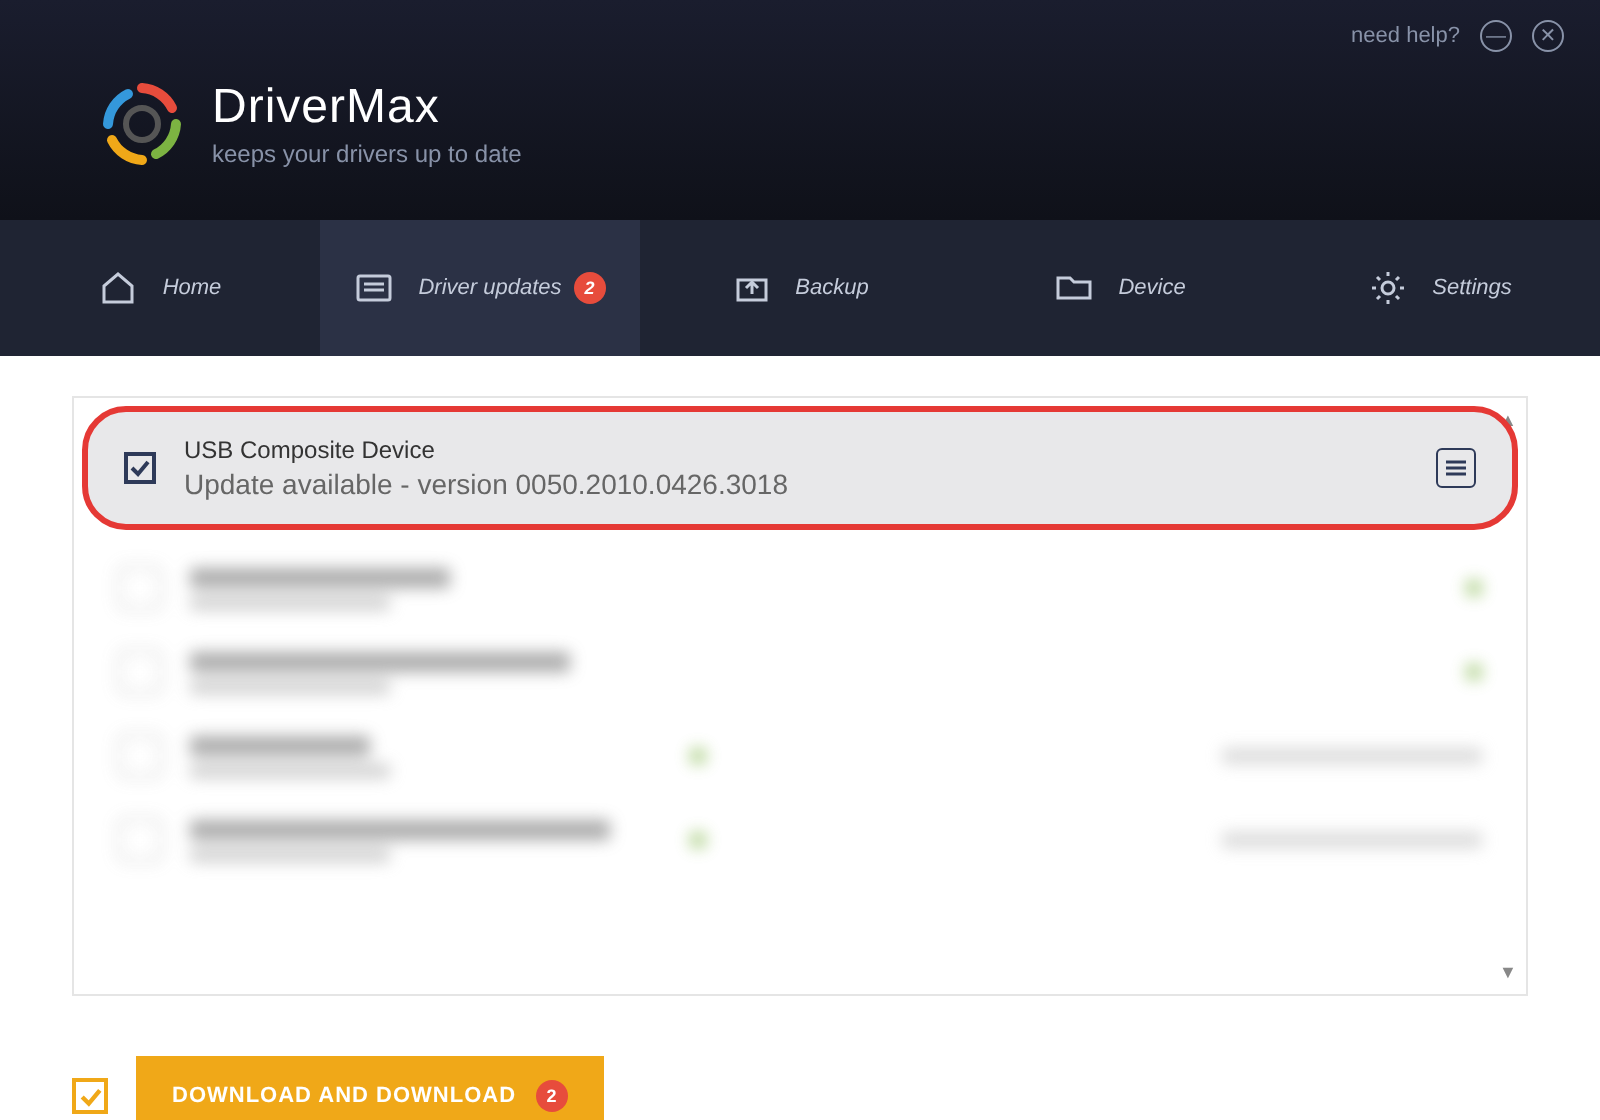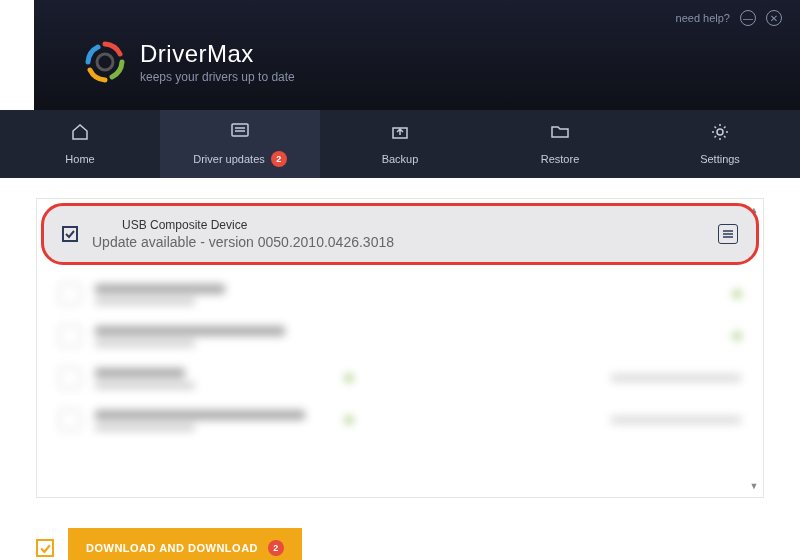--- a/index.html
+++ b/index.html
@@ -1,40 +1,40 @@
 <!DOCTYPE html>
 <html><head>
 <meta charset="utf-8">
 <style>
 * { margin: 0; padding: 0; box-sizing: border-box; font-family: -apple-system, "Segoe UI", Arial, sans-serif; }
 body { width: 800px; height: 560px; background: #fff; overflow: hidden; }
-.topbar { background: linear-gradient(180deg, #1a1d2e 0%, #0f1119 100%); height: 110px; position: relative; margin-left: 34px; }
+.topbar { background: linear-gradient(180deg, #1a1d2e 0%, #0f1119 100%); height: 110px; position: relative; }
 .help { position: absolute; top: 10px; right: 18px; color: #8892a8; font-size: 11px; display: flex; align-items: center; gap: 10px; }
 .help a { color: #8892a8; text-decoration: none; }
 .circ-btn { width: 16px; height: 16px; border: 1px solid #8892a8; border-radius: 50%; display: inline-flex; align-items: center; justify-content: center; color: #8892a8; font-size: 10px; cursor: pointer; }
 .brand { position: absolute; left: 50px; top: 40px; display: flex; align-items: center; gap: 14px; }
 .logo { width: 42px; height: 42px; position: relative; }
 .logo svg { width: 42px; height: 42px; }
 .brand-text { color: #fff; }
 .brand-title { font-size: 24px; font-weight: 300; letter-spacing: 0.5px; }
 .brand-sub { font-size: 12px; color: #8892a8; margin-top: 2px; }
 .nav { background: #1f2433; height: 68px; display: flex; }
-.nav-item { flex: 1; display: flex; flex-direction: column; align-items: center; justify-content: center; gap: 12px; color: #c5ccdb; font-size: 11px; cursor: pointer; position: relative; }
+.nav-item { flex: 1; display: flex; align-items: center; justify-content: center; gap: 12px; color: #c5ccdb; font-size: 11px; cursor: pointer; position: relative; font-style: italic; }
 .nav-item.active { background: #2b3145; }
 .nav-icon { width: 20px; height: 18px; display: flex; align-items: center; justify-content: center; }
 .nav-label { display: flex; align-items: center; gap: 6px; }
 .badge { background: #e74c3c; color: #fff; width: 16px; height: 16px; border-radius: 50%; display: inline-flex; align-items: center; justify-content: center; font-size: 9px; font-weight: bold; }
 .content { background: #fff; padding: 20px 36px 0; height: 340px; position: relative; }
 .list { border: 1px solid #e5e5e5; height: 300px; position: relative; overflow: hidden; }
 .row { display: flex; align-items: center; padding: 12px 18px; gap: 14px; }
 .row.highlighted { background: #e8e8ea; border: 3px solid #e53935; border-radius: 22px; margin: 4px; position: relative; z-index: 2; }
 .row-check { width: 16px; height: 16px; border: 2px solid #2e3a59; display: flex; align-items: center; justify-content: center; flex-shrink: 0; }
 .row-check svg { width: 10px; height: 10px; }
 .row-text { flex: 1; }
-.row-title { font-size: 12px; color: #333; margin-left: 30px; }
+.row-title { font-size: 12px; color: #333; }
 .row-sub { font-size: 14px; color: #666; margin-top: 2px; }
 .row-actions { display: flex; align-items: center; gap: 8px; }
 .info-icon { width: 20px; height: 20px; border: 1.5px solid #2e3a59; border-radius: 3px; display: flex; align-items: center; justify-content: center; color: #2e3a59; }
 .update-btn { background: #2e3a59; color: #fff; font-size: 11px; padding: 4px 0; display: flex; align-items: center; cursor: pointer; }
 .update-btn .lbl { padding: 0 22px; border-right: 1px solid #4a5570; }
 .update-btn .dd { padding: 0 8px; font-size: 9px; }
 .blurred-rows { filter: blur(4px); opacity: 0.7; padding: 4px 0; }
 .brow { display: flex; align-items: center; padding: 10px 22px; gap: 14px; }
 .bicon { width: 22px; height: 22px; border: 1.5px solid #aaa; border-radius: 4px; flex-shrink: 0; }
 .btext { flex: 1; }
@@ -109,21 +109,21 @@
         <span>Backup</span>
       </div>
   </div>
   <div class="nav-item">
     <div class="nav-icon">
         <svg width="20" height="14" viewBox="0 0 20 14" fill="none" stroke="#c5ccdb" stroke-width="1.5">
           <path d="M2 4 L2 2 L8 2 L10 4 L18 4 L18 12 L2 12 Z"></path>
         </svg>
       </div>
     <div class="nav-label">
-        <span>Restore</span>
+        <span>Device</span>
       </div>
   </div>
   <div class="nav-item">
     <div class="nav-icon">
         <svg width="18" height="18" viewBox="0 0 18 18" fill="none" stroke="#c5ccdb" stroke-width="1.5">
           <circle cx="9" cy="9" r="3"></circle>
           <path d="M9 1 V3 M9 15 V17 M1 9 H3 M15 9 H17 M3.5 3.5 L5 5 M13 13 L14.5 14.5 M3.5 14.5 L5 13 M13 5 L14.5 3.5"></path>
         </svg>
       </div>
     <div class="nav-label">

